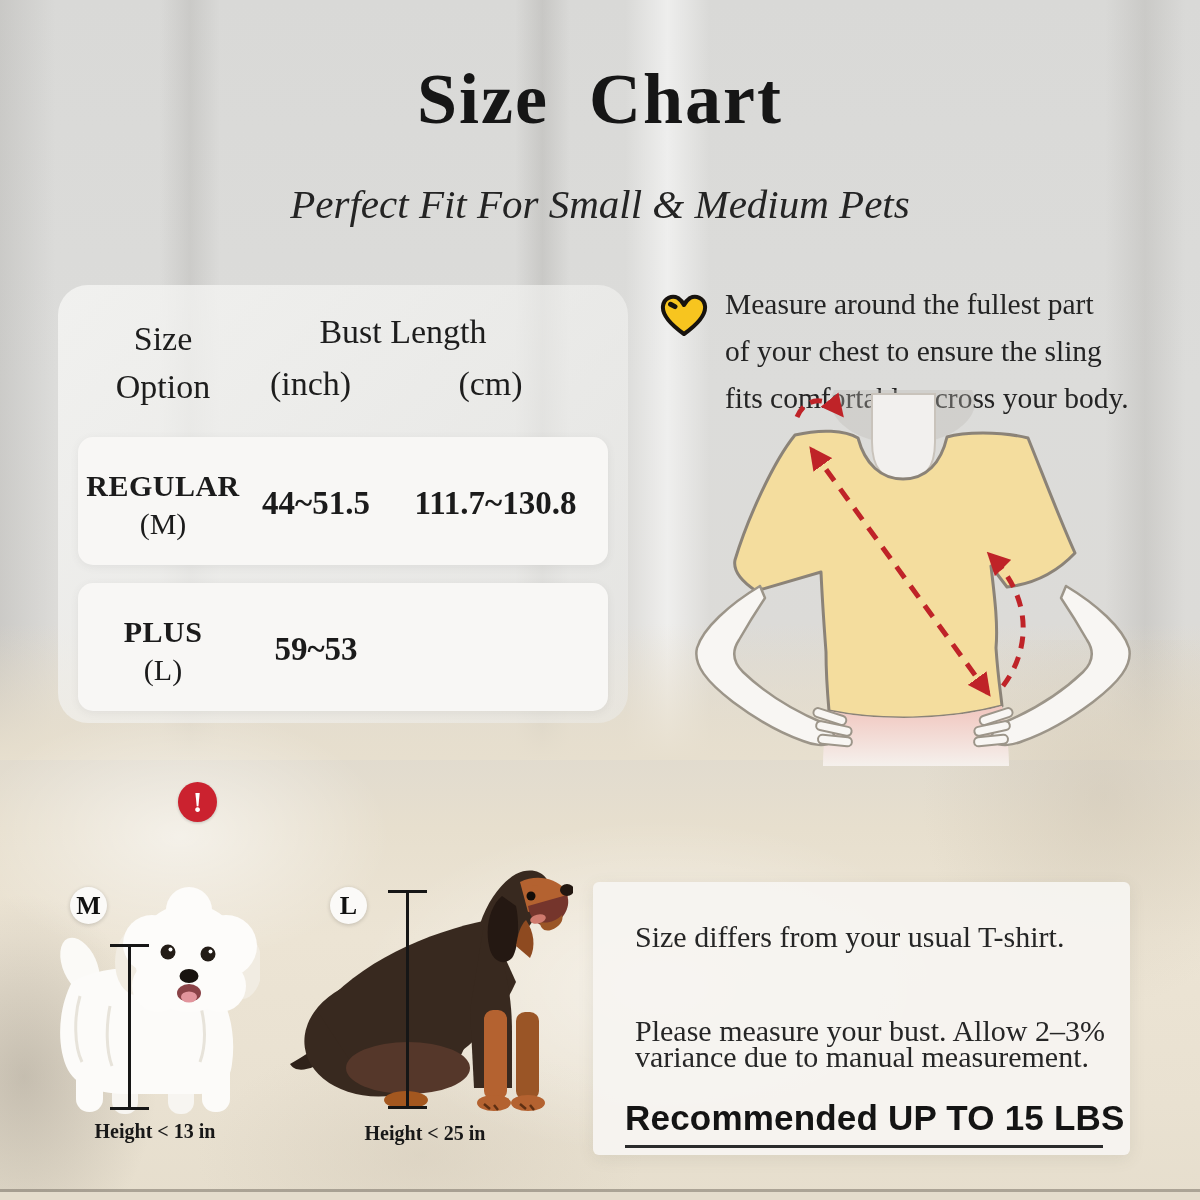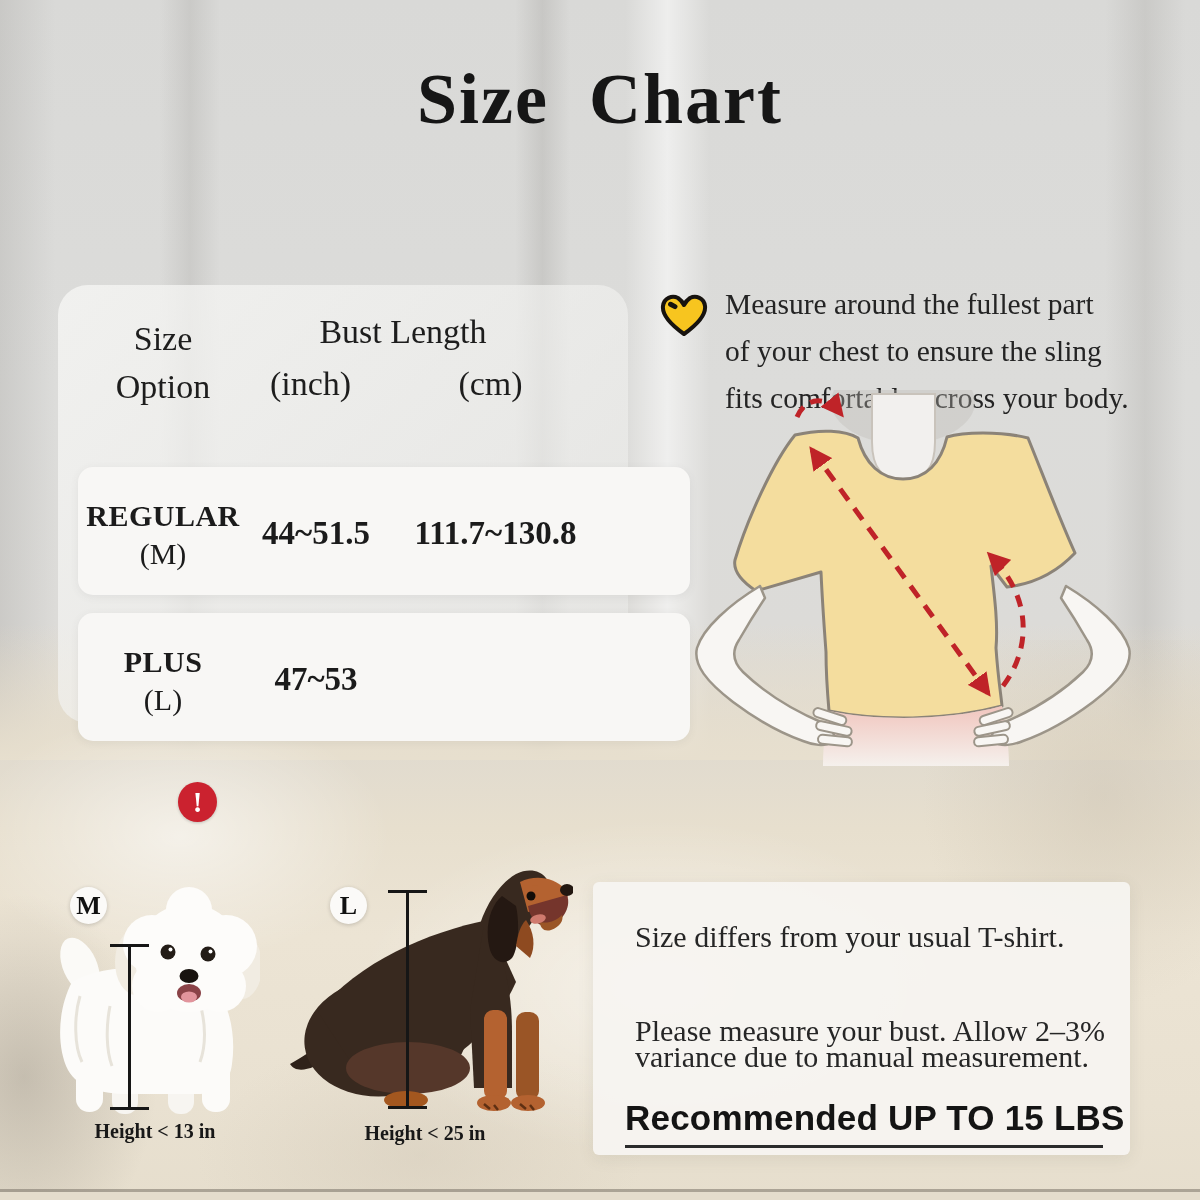--- a/index.html
+++ b/index.html
@@ -32,22 +32,22 @@
   .subtitle{left:0;top:180px;width:1200px;text-align:center;font-size:41px;font-style:italic;color:#242424;}
   
   .table-wrap{left:58px;top:285px;width:570px;height:438px;border-radius:30px;
     background:linear-gradient(135deg,rgba(246,246,244,.8),rgba(235,235,233,.55));}
   .th{position:absolute;text-align:center;font-size:34px;color:#1d1d1d;}
   .th-size-1{left:10px;top:35px;width:190px;}
   .th-size-2{left:10px;top:83px;width:190px;}
   .th-bust{left:210px;top:28px;width:270px;}
   .th-inch{left:180px;top:80px;width:145px;}
   .th-cm{left:360px;top:80px;width:145px;}
-  .trow{position:absolute;left:20px;width:612px;height:128px;border-radius:15px;
-    background:#f8f7f5;box-shadow:0 2px 8px rgba(80,80,78,.08);margin-top:30px;}
+  .trow{position:absolute;left:20px;width:530px;height:128px;border-radius:15px;
+    background:#f8f7f5;box-shadow:0 2px 8px rgba(80,80,78,.08);}
   .trow1{top:152px;}
   .trow2{top:298px;}
   .rname{position:absolute;left:0;top:32px;width:170px;text-align:center;font-size:30px;font-weight:700;letter-spacing:.5px;}
   .rcode{position:absolute;left:0;top:70px;width:170px;text-align:center;font-size:30px;}
   .rinch{position:absolute;left:168px;top:48px;width:140px;text-align:center;font-size:33px;font-weight:700;}
   .rcm{position:absolute;left:305px;top:48px;width:225px;text-align:center;font-size:33px;font-weight:700;}
   
   .note-line{position:absolute;left:725px;width:430px;font-size:29.5px;color:#242424;}
   .nl1{top:288px;}.nl2{top:335px;}.nl3{top:382px;}
   .heart{left:660px;top:293px;width:48px;height:46px;}
@@ -77,38 +77,39 @@
 
 <div class="canvas">
 
   <div class="abs bg-base"></div>
   <div class="abs bg-streaks"></div>
   <div class="abs bg-blanket"></div>
   <div class="abs bottom-line"></div>
   <div class="abs bottom-strip"></div>
 
   <div class="abs title">Size Chart</div>
+  <div class="abs subtitle">Perfect Fit For Small &amp; Medium Pets</div>
 
   <div class="abs table-wrap">
     <div class="th th-size-1">Size</div>
     <div class="th th-size-2">Option</div>
     <div class="th th-bust">Bust Length</div>
     <div class="th th-inch">(inch)</div>
     <div class="th th-cm">(cm)</div>
 
     <div class="trow trow1">
       <div class="rname">REGULAR</div>
       <div class="rcode">(M)</div>
       <div class="rinch">44~51.5</div>
       <div class="rcm">111.7~130.8</div>
     </div>
     <div class="trow trow2">
       <div class="rname">PLUS</div>
       <div class="rcode">(L)</div>
-      <div class="rinch">47~53</div>
+      <div class="rinch">59~53</div>
     </div>
   </div>
 
   <svg class="abs heart" viewBox="0 0 48 44">
     <path d="M24 40 C10 30 2 20 3 12 C4 4 12 1 18 4 C21 6 23 9 24 11 C25 9 27 6 30 4 C36 1 44 4 45 12 C46 20 38 30 24 40 Z" fill="#f7c51f" stroke="#17130f" stroke-width="4" stroke-linejoin="round"></path>
     <rect x="8" y="9" width="10" height="5" rx="2.5" fill="#17130f" transform="rotate(28 13 11)"></rect>
   </svg>
   <div class="note-line nl1">Measure around the fullest part</div>
   <div class="note-line nl2">of your chest to ensure the sling</div>
   <div class="note-line nl3">fits comfortably across your body.</div>

